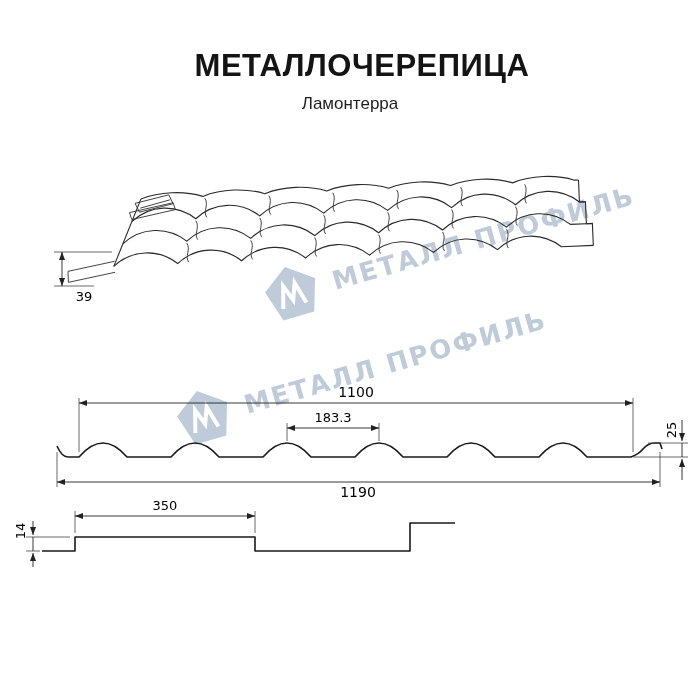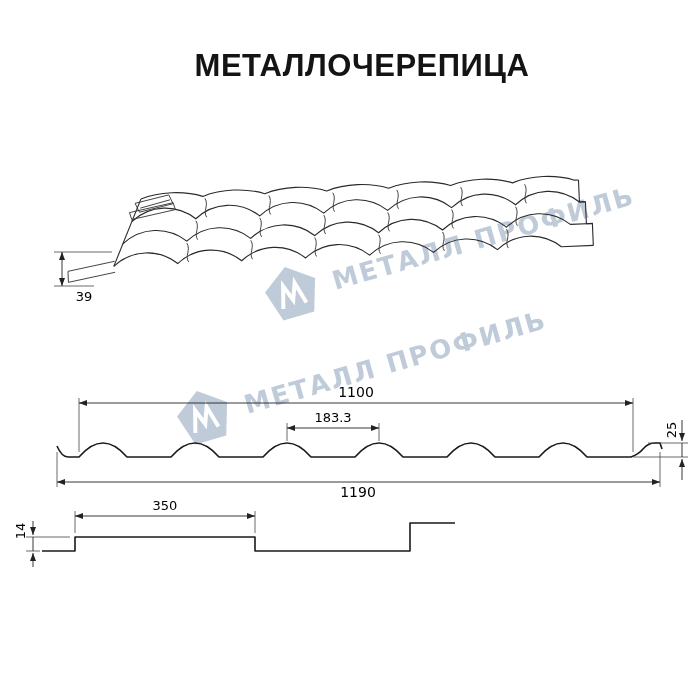--- a/index.html
+++ b/index.html
@@ -17,20 +17,21 @@
   .ext{stroke:#444;stroke-width:.8;fill:none;}
   text.dimtxt{font-family:"DejaVu Sans",sans-serif;font-size:13px;fill:#000;}
   text.dimtxt-lg{font-family:"DejaVu Sans",sans-serif;font-size:14px;fill:#000;}
   text.wm{font-family:"DejaVu Sans",sans-serif;font-size:26px;font-weight:700;letter-spacing:2px;}
 </style>
 </head>
 <body>
 
 <div id="page">
   <div class="title">МЕТАЛЛОЧЕРЕПИЦА</div>
+  <div class="subtitle">Ламонтерра</div>
 
   <svg width="700" height="700" viewBox="0 0 700 700">
     <defs>
       <marker id="arr" markerWidth="10" markerHeight="10" refX="8" refY="3" orient="auto-start-reverse" markerUnits="userSpaceOnUse" viewBox="0 0 10 6">
         <path d="M0,0 L8,3 L0,6 Z" fill="#222"></path>
       </marker>
       <path id="jcurve" d="M0,2 c4,7 -3,13 1,19" fill="none"></path>
     </defs>
 
     <g transform="translate(292,292) rotate(-16)" opacity="0.85">

